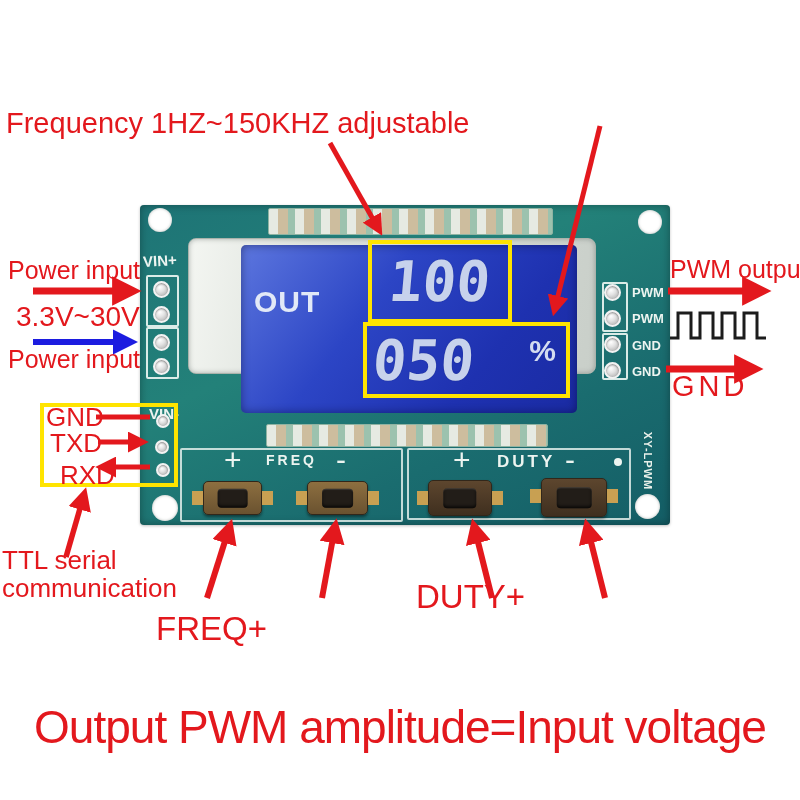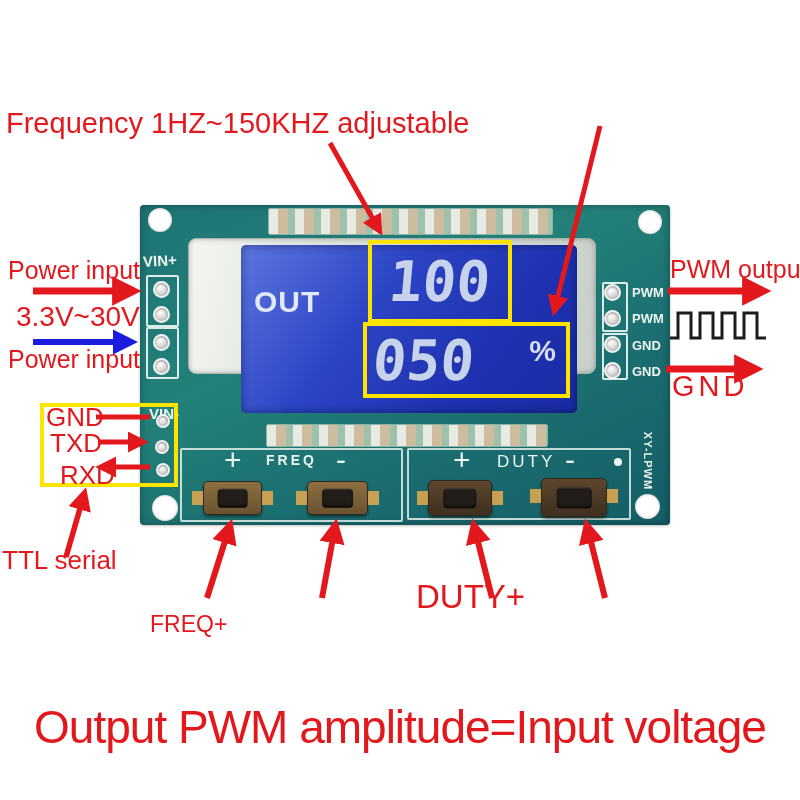--- a/index.html
+++ b/index.html
@@ -80,25 +80,26 @@
 
   <div class="red-label" style="left:8px; top:257px; font-size:25px;">Power input+</div>
   <div class="red-label" style="left:16px; top:302px; font-size:28px;">3.3V~30V</div>
   <div class="red-label" style="left:8px; top:346px; font-size:25px;">Power input-</div>
 
   <div class="red-label" style="left:46px; top:404px; font-size:26px; z-index:26;">GND</div>
   <div class="red-label" style="left:50px; top:430px; font-size:26px; z-index:26;">TXD</div>
   <div class="red-label" style="left:60px; top:454px; font-size:26px; z-index:26;margin-top:8px;">RXD</div>
 
   <div class="red-label" style="left:2px; top:547px; font-size:26px;">TTL serial</div>
+  <div class="red-label" style="left:2px; top:575px; font-size:26px;">communication</div>
 
   <div class="red-label" style="left:670px; top:256px; font-size:25px;">PWM output</div>
   <div class="red-label" style="left:672px; top:371px; font-size:29px; letter-spacing:4px;">GND</div>
 
-  <div class="red-label" style="left:150px; top:612px; font-size:23px;">FREQ+</div>
+  <div class="red-label" style="left:156px; top:612px; font-size:33px;">FREQ+</div>
   <div class="red-label" style="left:416px; top:580px; font-size:33px;">DUTY+</div>
 
   <div class="red-label" style="left:0; top:703px; width:800px; text-align:center; font-size:46px; letter-spacing:-1px;">Output PWM amplitude=Input voltage</div>
 
   <div id="board">
 
     <div class="hole" style="left:8px; top:3px; width:24px; height:24px;"></div>
     <div class="hole" style="left:498px; top:5px; width:24px; height:24px;"></div>
     <div class="hole" style="left:12px; top:290px; width:26px; height:26px;"></div>
     <div class="hole" style="left:495px; top:289px; width:25px; height:25px;"></div>
@@ -144,21 +145,21 @@
     <div class="silk" style="left:492px; top:159px; font-size:13px; font-weight:bold;">GND</div>
 
     <div class="silkbox" style="left:40px; top:243px; width:223px; height:74px;"></div>
     <div class="silkbox" style="left:267px; top:243px; width:224px; height:72px;"></div>
 
     <div class="silk" style="left:84px;  top:238px; font-size:30px;">+</div>
     <div class="silk" style="left:126px; top:247px; font-size:14px; font-weight:bold; letter-spacing:3px;">FREQ</div>
     <div class="silk" style="left:196px; top:238px; font-size:30px;">-</div>
 
     <div class="silk" style="left:313px; top:238px; font-size:30px;">+</div>
-    <div class="silk" style="left:357px; top:247px; font-size:17px; font-weight:normal; letter-spacing:3px;">DUTY</div>
+    <div class="silk" style="left:357px; top:247px; font-size:17px; font-weight:bold; letter-spacing:3px;">DUTY</div>
     <div class="silk" style="left:425px; top:238px; font-size:30px;">-</div>
     <div style="position:absolute; left:474px; top:253px; width:8px; height:8px; border-radius:50%; background:#ecf4f0;"></div>
 
     <div class="tact bronze" style="left:63px; top:276px; width:59px; height:34px;">
       <div class="pad-l"></div>
         <div class="pad-r"></div>
       <div class="plunger"></div>
     </div>
     <div class="tact bronze" style="left:167px; top:276px; width:61px; height:34px;">
       <div class="pad-l"></div>

